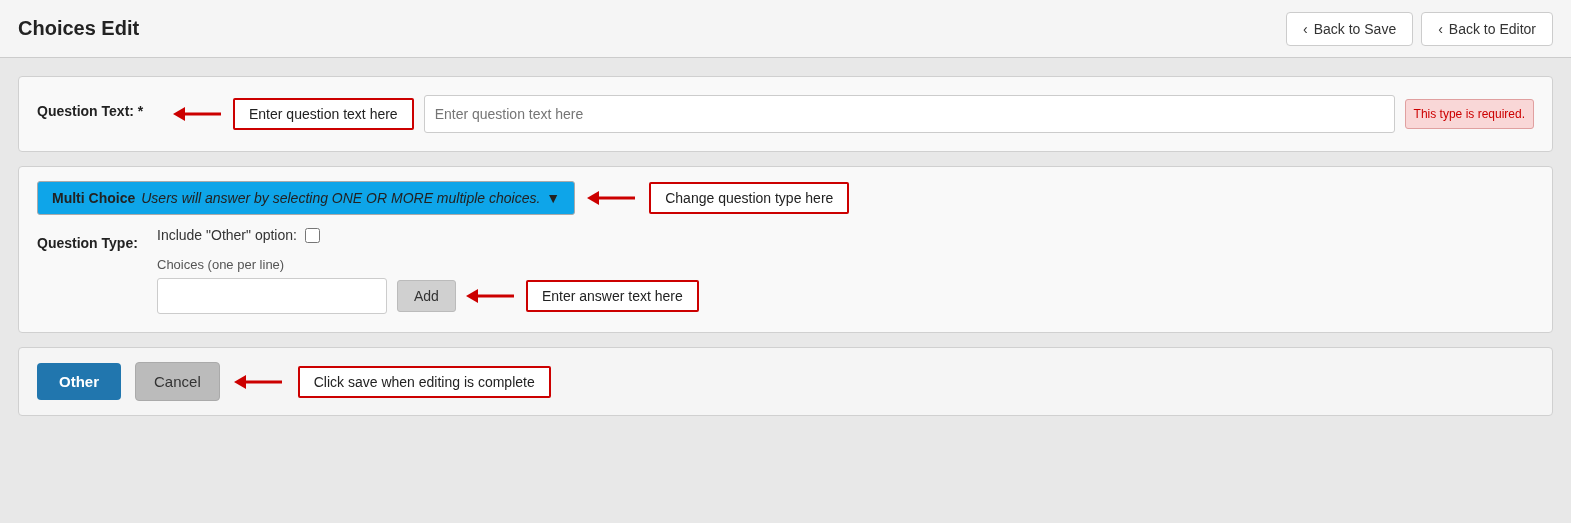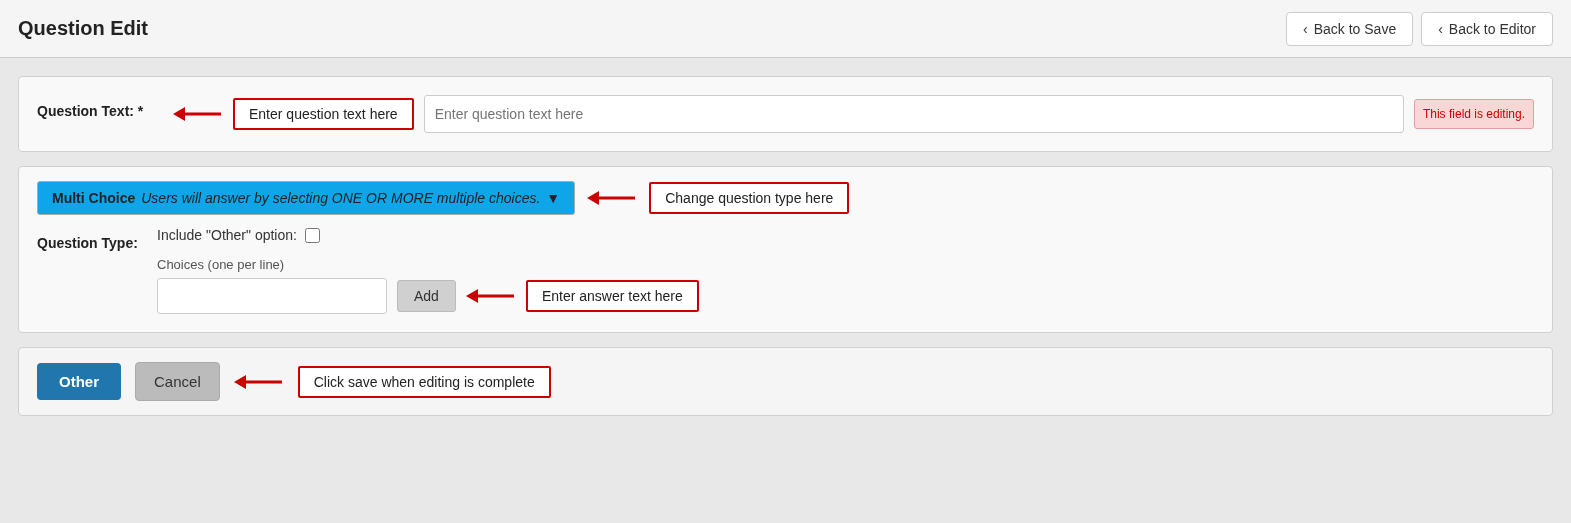--- a/index.html
+++ b/index.html
@@ -251,21 +251,21 @@
       border-radius: 4px;
       padding: 10px 18px;
       font-size: 15px;
       cursor: pointer;
     }
   </style>
 </head>
 <body>
 
 <div class="header">
-  <span class="header-title">Question Edit</span>
+  <span class="header-title">Choices Edit</span>
   <div class="header-buttons">
     <button class="btn-nav">
       <span>‹</span>
       <span>Back to Save</span>
     </button>
     <button class="btn-nav">
       <span>‹</span>
       <span>Back to Editor</span>
     </button>
   </div>
@@ -280,21 +280,21 @@
         <div class="question-text-row">
 
           <div class="arrow-indicator">
             <svg width="50" height="24" viewBox="0 0 50 24">
               <line x1="48" y1="12" x2="8" y2="12" stroke="#cc0000" stroke-width="3"></line>
               <polygon points="0,12 12,5 12,19" fill="#cc0000"></polygon>
             </svg>
           </div>
           <div class="annotation-box">Enter question text here</div>
           <input class="question-input" type="text" placeholder="Enter question text here" style="">
-          <div class="required-tooltip">This field is editing.</div>
+          <div class="required-tooltip">This type is required.</div>
         </div>
       </div>
     </div>
   </div>
 
   <div class="question-type-section">
 
     <div class="question-type-top">
       <button class="dropdown-btn">
         <strong>Multi Choice</strong>

